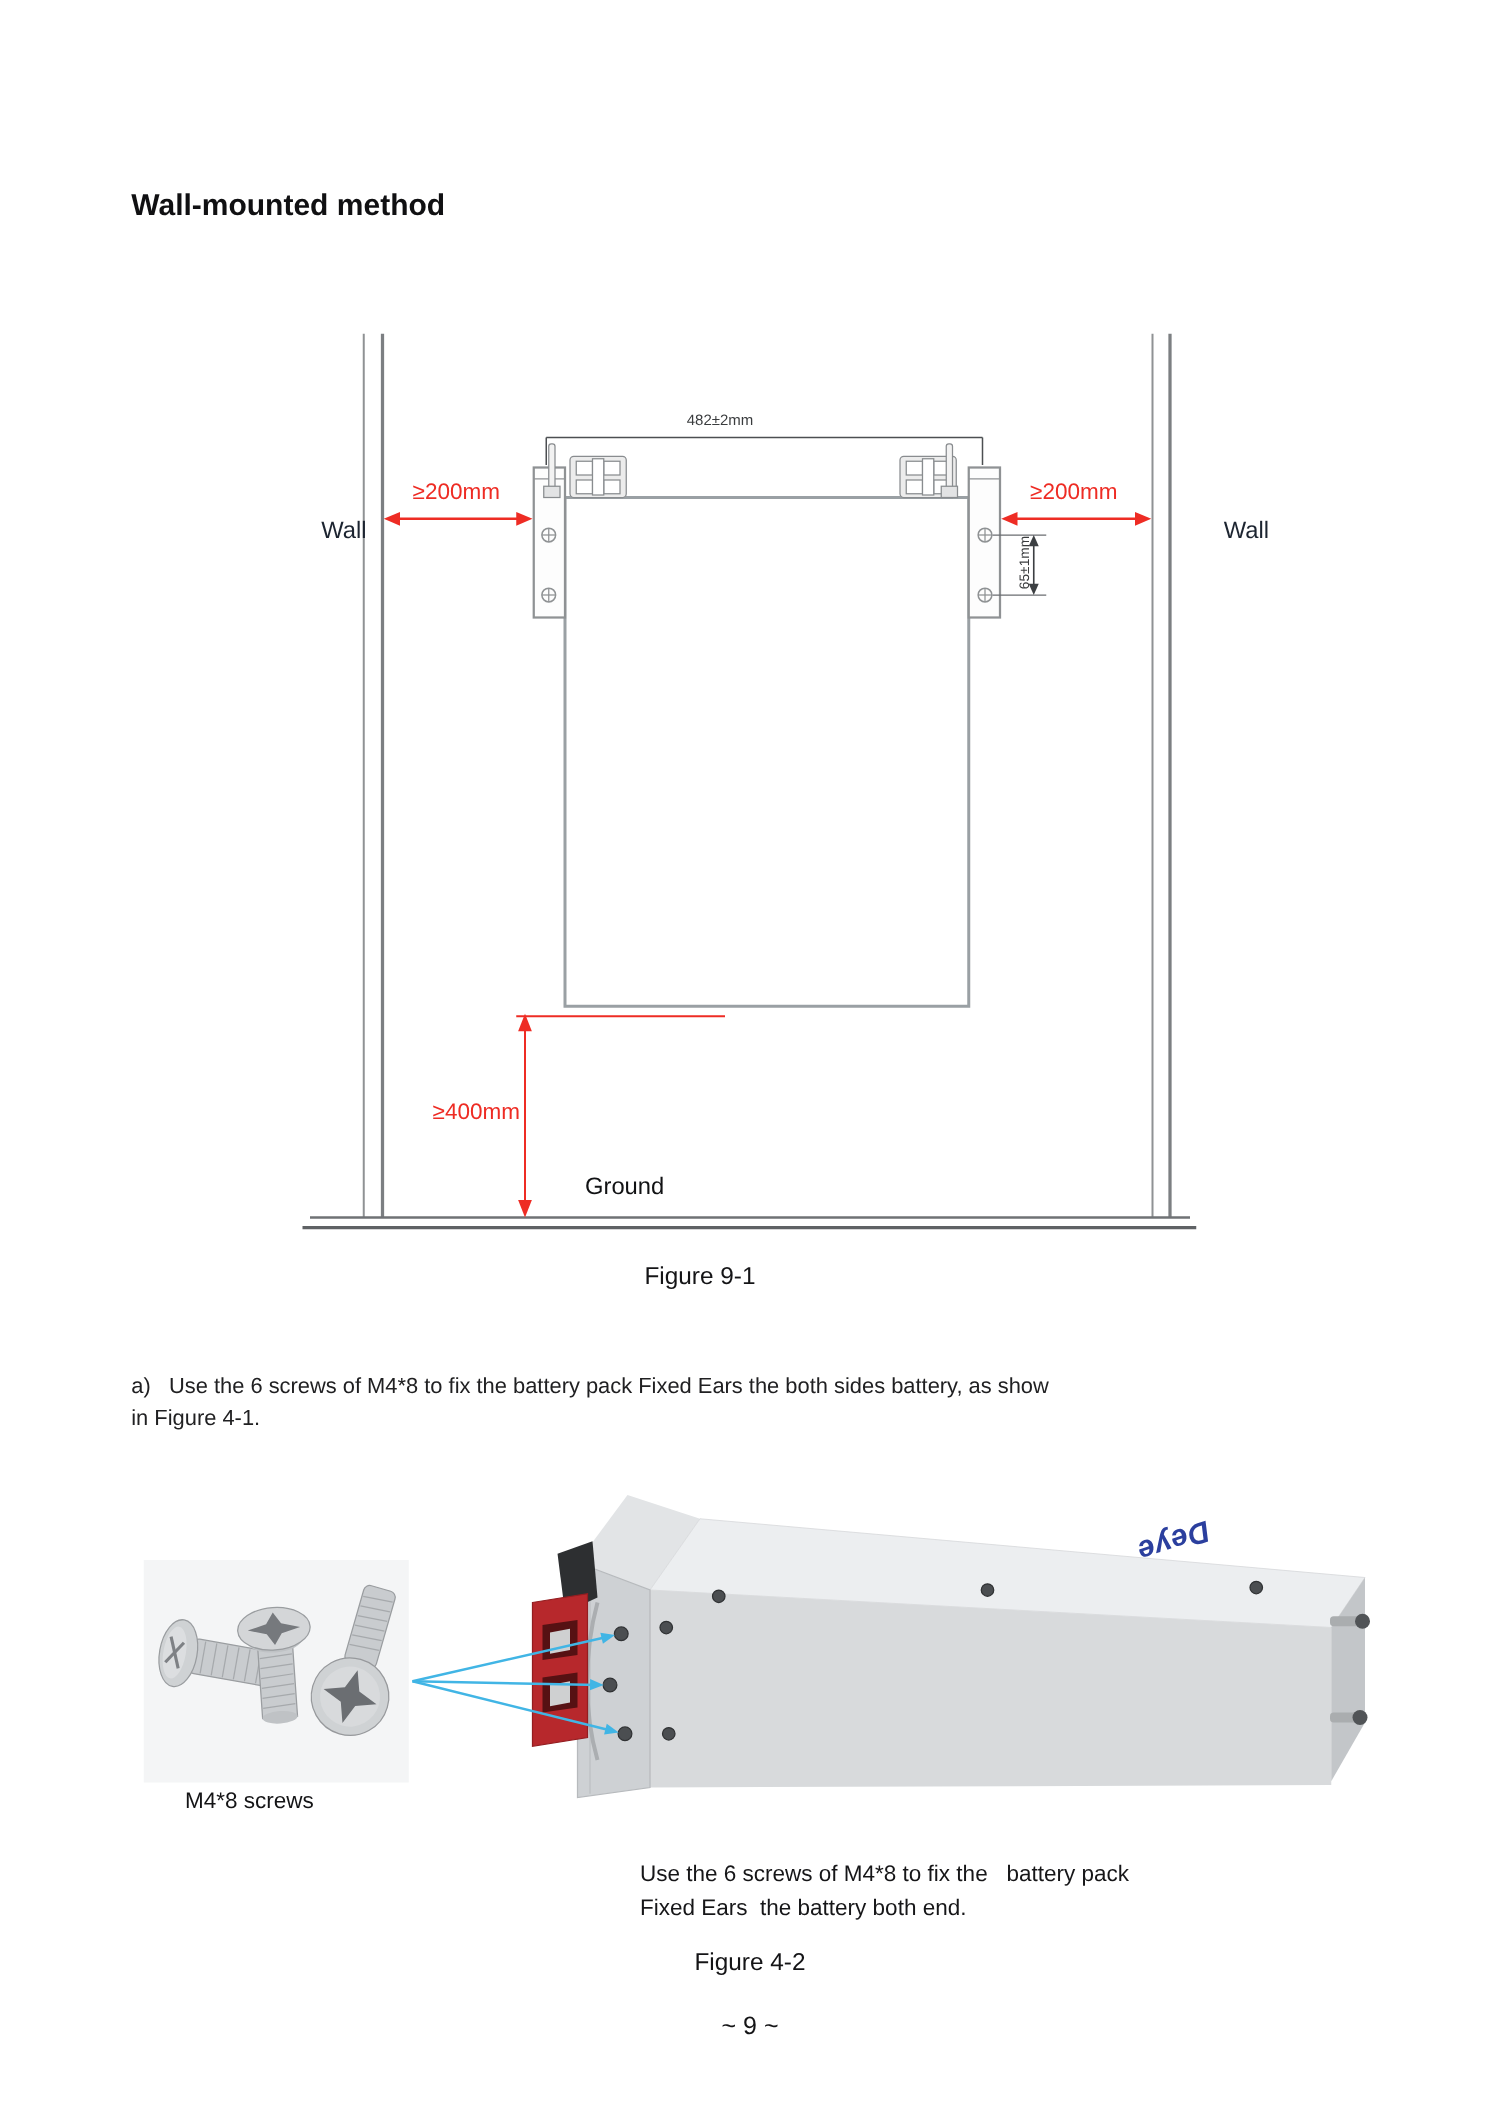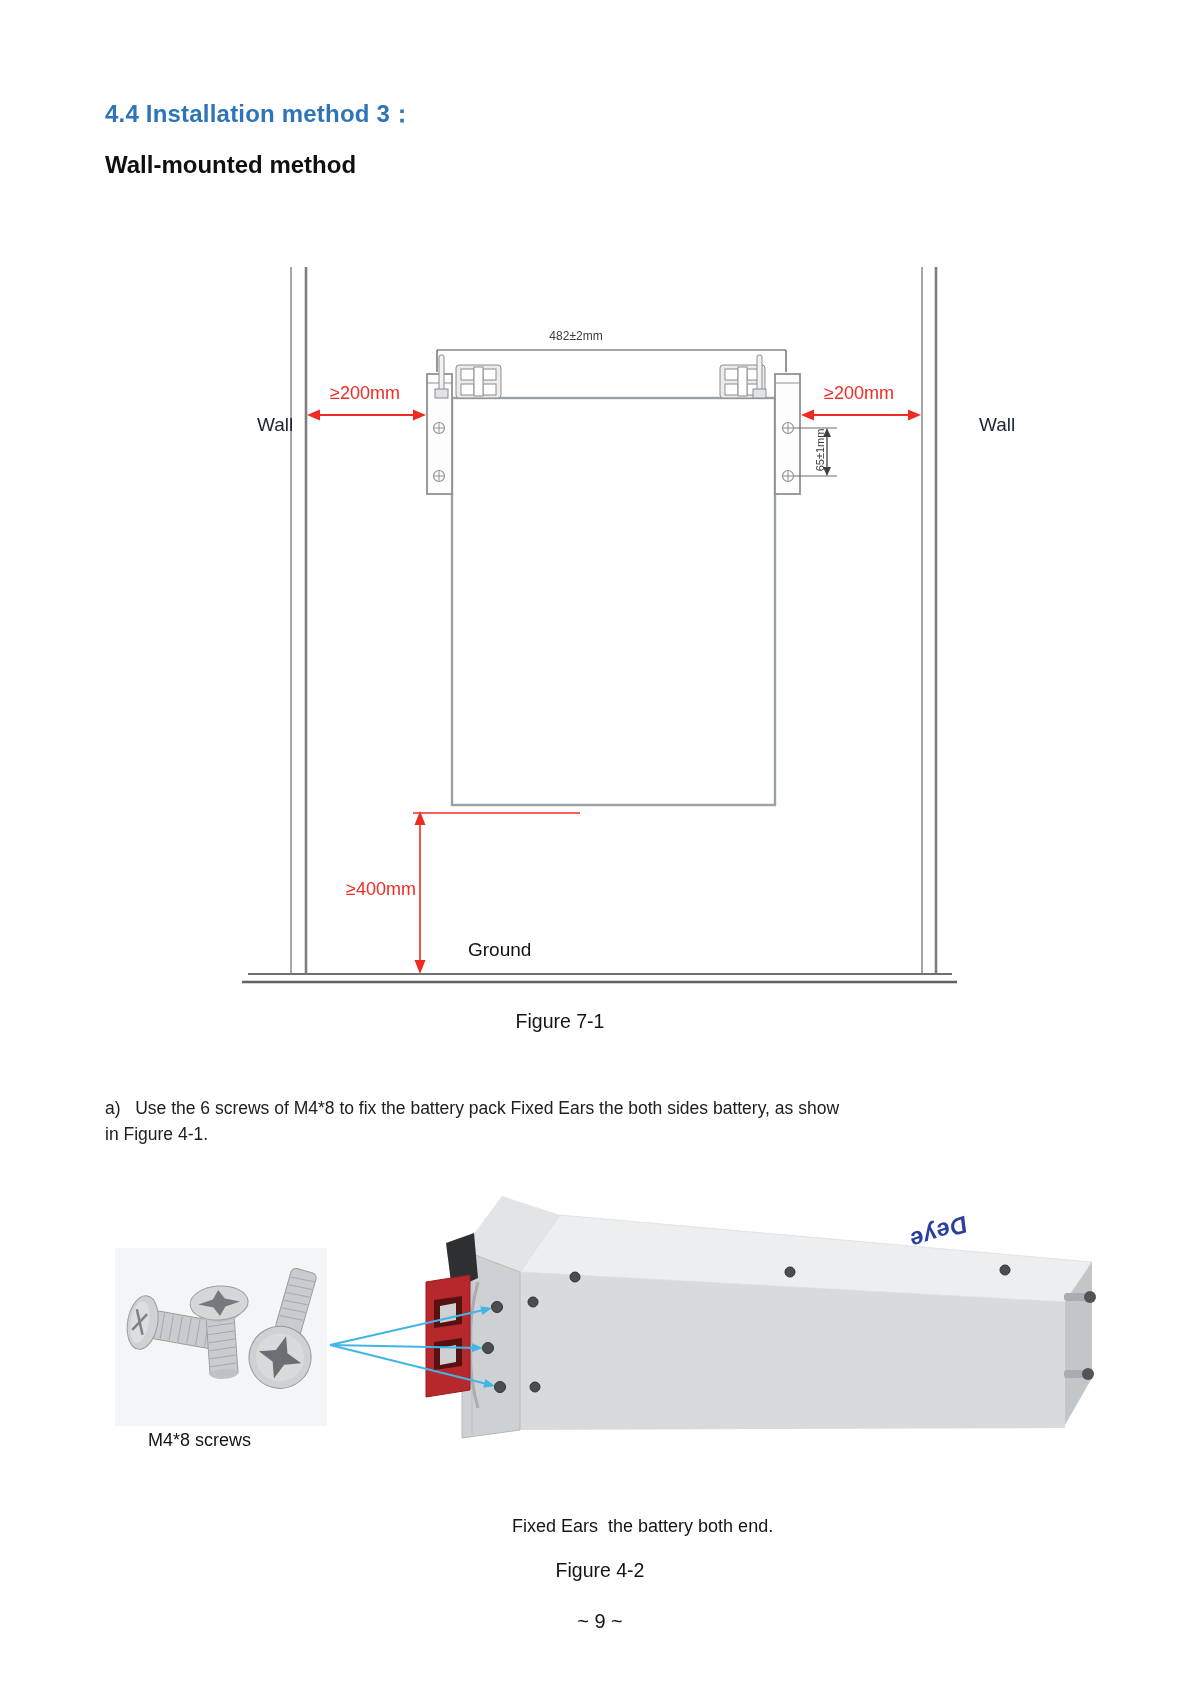--- a/index.html
+++ b/index.html
@@ -29,21 +29,20 @@
     position:absolute;font-size:24px;font-weight:bold;color:#2b3f9e;
     transform:rotate(162deg);letter-spacing:0.5px;font-style:italic;
   }
   svg{display:block;}
 </style>
 </head>
 <body>
 
 <div class="page">
 
-  <div class="abs h1" style="left:105px;top:98px;">4.4 Installation method 3：</div>
   <div class="abs sub" style="left:105px;top:151px;">Wall-mounted method</div>
 
   <svg class="abs" style="left:240px;top:255px;" width="720" height="745" viewBox="0 0 720 745">
 
     <g>
       <line x1="51" y1="12" x2="51" y2="719" stroke="#8f9294" stroke-width="1.6"></line>
       <line x1="66" y1="12" x2="66" y2="719" stroke="#7c7f82" stroke-width="2.6"></line>
     </g>
     <g>
       <line x1="682" y1="12" x2="682" y2="719" stroke="#8f9294" stroke-width="1.6"></line>
@@ -134,21 +133,21 @@
   </svg>
 
   <div class="abs wall-label" style="left:226px;top:414px;width:56px;">Wall</div>
   <div class="abs wall-label" style="left:948px;top:414px;width:56px;">Wall</div>
   <div class="abs dim-red center" style="left:298px;top:383px;width:134px;">≥200mm</div>
   <div class="abs dim-red center" style="left:792px;top:383px;width:134px;">≥200mm</div>
   <div class="abs dim-small center" style="left:516px;top:329px;width:120px;">482±2mm</div>
   <div class="rot-dim" style="left:793px;top:425px;">65±1mm</div>
   <div class="abs dim-red right" style="left:310px;top:879px;width:106px;">≥400mm</div>
   <div class="abs ground-label" style="left:468px;top:939px;">Ground</div>
-  <div class="abs caption center" style="left:380px;top:1010px;width:360px;">Figure 7-1</div>
+  <div class="abs caption center" style="left:380px;top:1010px;width:360px;">Figure 9-1</div>
 
   <div class="abs body-text" style="left:105px;top:1096px;white-space:pre;">a)   Use the 6 screws of M4*8 to fix the battery pack Fixed Ears the both sides battery, as show</div>
   <div class="abs body-text" style="left:105px;top:1122px;white-space:pre;">in Figure 4-1.</div>
 
   <svg class="abs" style="left:90px;top:1140px;" width="1030" height="310" viewBox="0 0 1030 310">
 
     <rect x="25" y="108" width="212" height="178" fill="#f4f5f6"></rect>
     <g transform="rotate(10 95 190)">
       <rect x="62" y="176" width="66" height="28" rx="5" fill="#c9cccf" stroke="#9a9da0"></rect>
       <line x1="72" y1="177" x2="72" y2="203" stroke="#a6a9ac"></line>
@@ -238,18 +237,19 @@
       <line x1="240" y1="205" x2="401" y2="245"></line>
       <g transform="translate(405,246) rotate(14.1)">
           <polygon points="0,0 -11,-4.5 -11,4.5" stroke="none"></polygon>
         </g>
     </g>
   </svg>
 
   <div class="logo" style="left:885px;top:1222px;width:84px;">Deye</div>
 
   <div class="abs screws-label" style="left:148px;top:1430px;text-align:right;">M4*8 screws</div>
+  <div class="abs note-line" style="left:512px;top:1486px;">Use the 6 screws of M4*8 to fix the   battery pack</div>
   <div class="abs note-line" style="left:512px;top:1513px;">Fixed Ears  the battery both end.</div>
   <div class="abs caption center" style="left:450px;top:1559px;width:300px;">Figure 4-2</div>
 
   <div class="abs pagenum center" style="left:450px;top:1610px;width:300px;">~ 9 ~</div>
 
 </div>
 
 </body></html>

